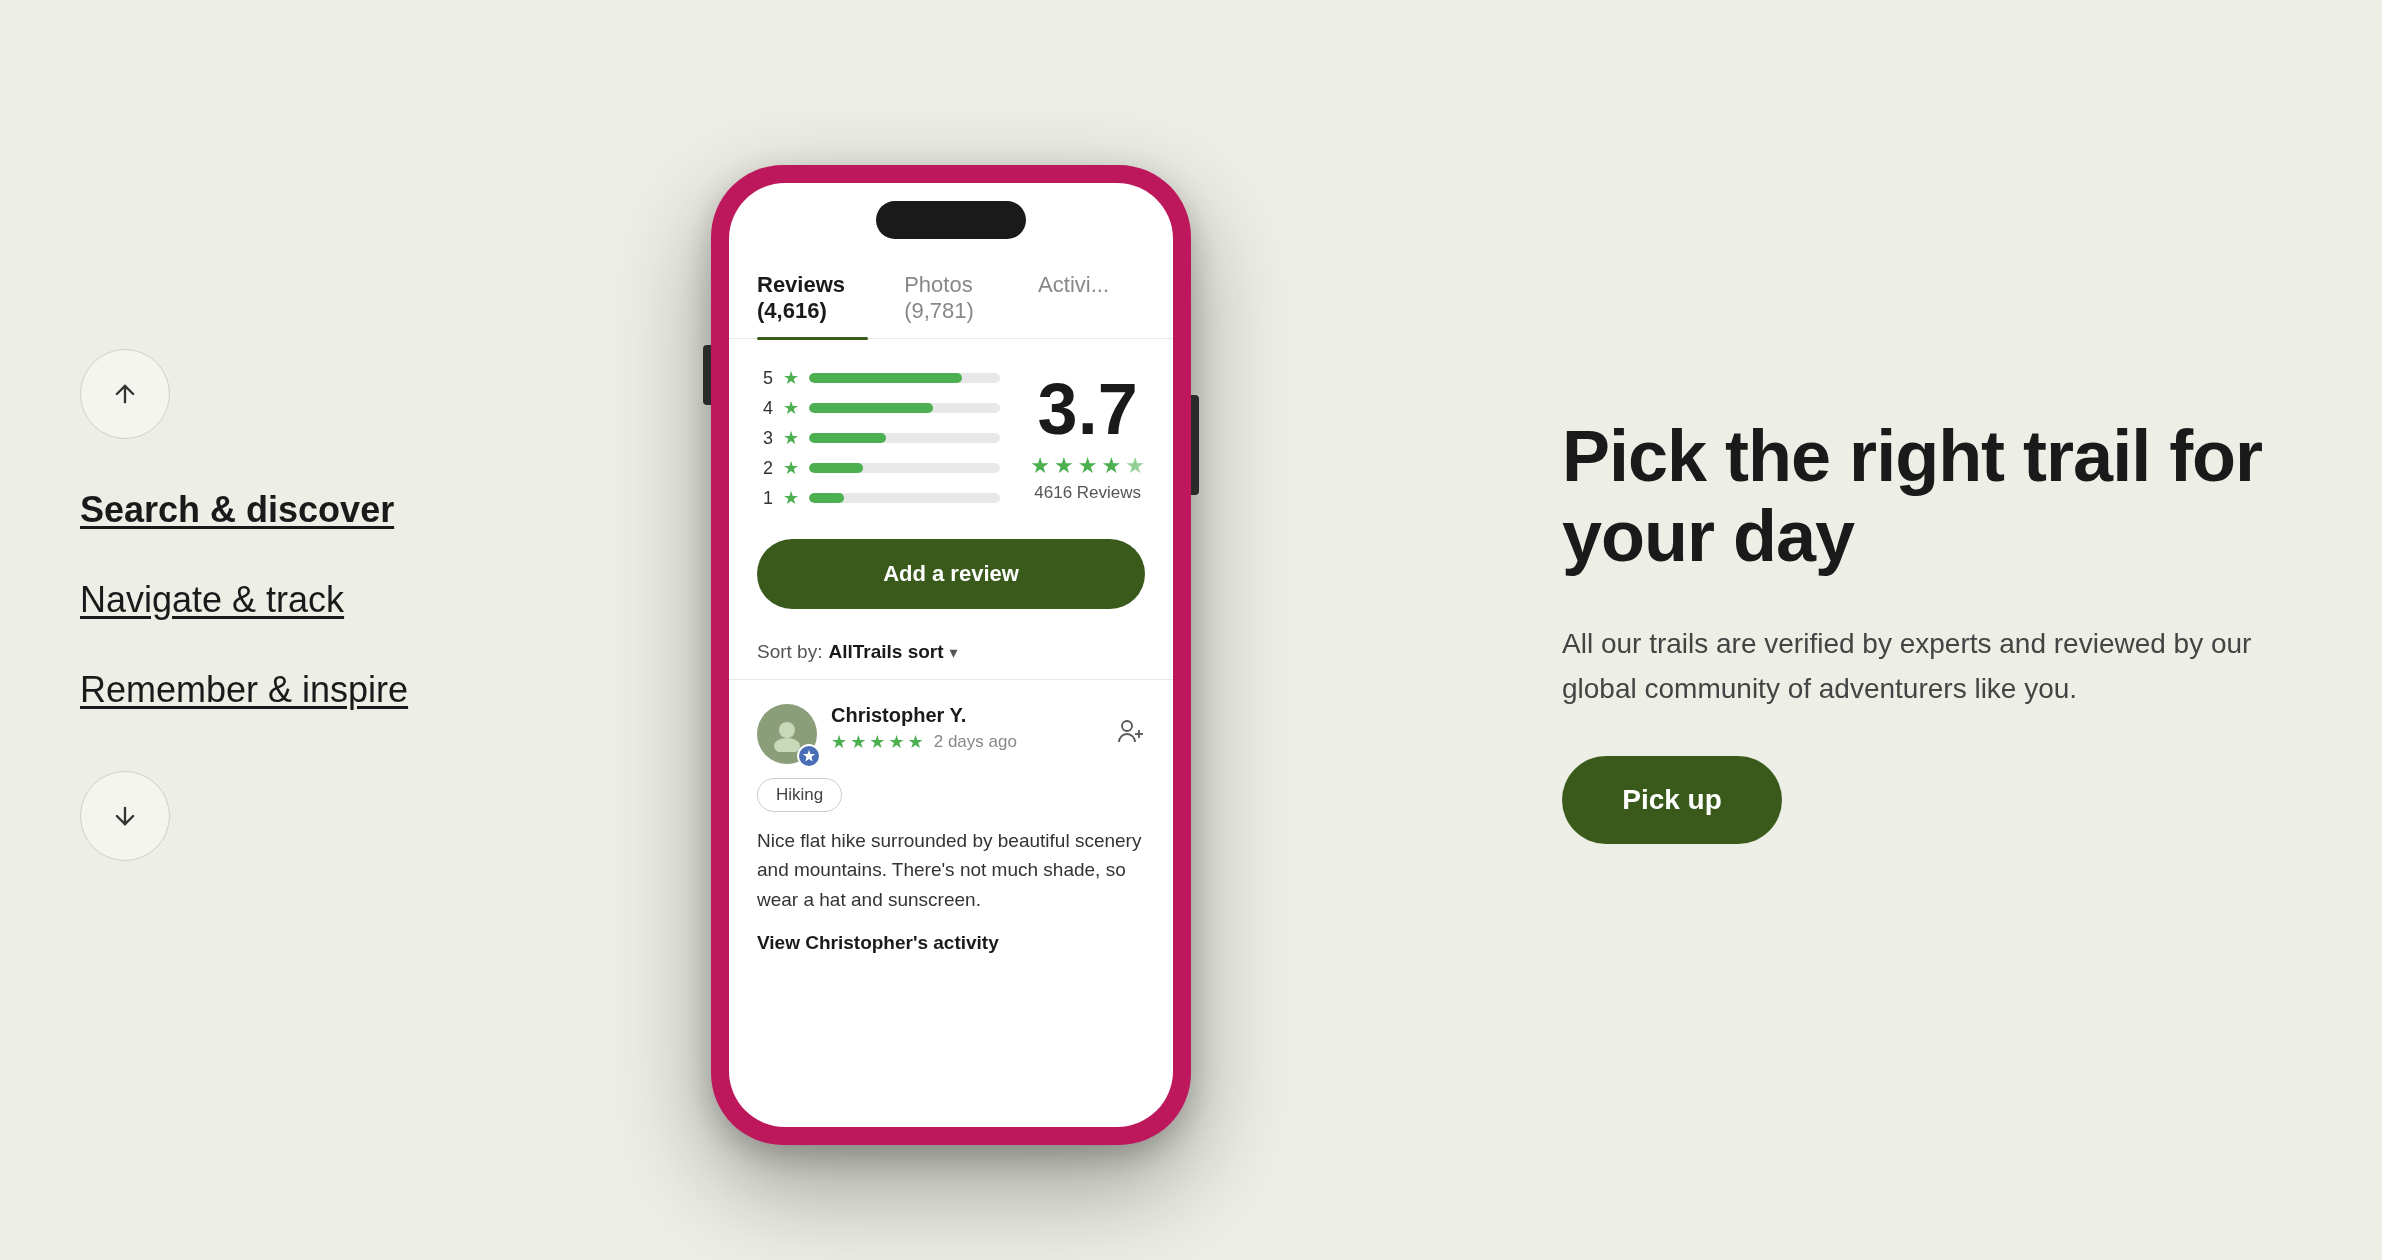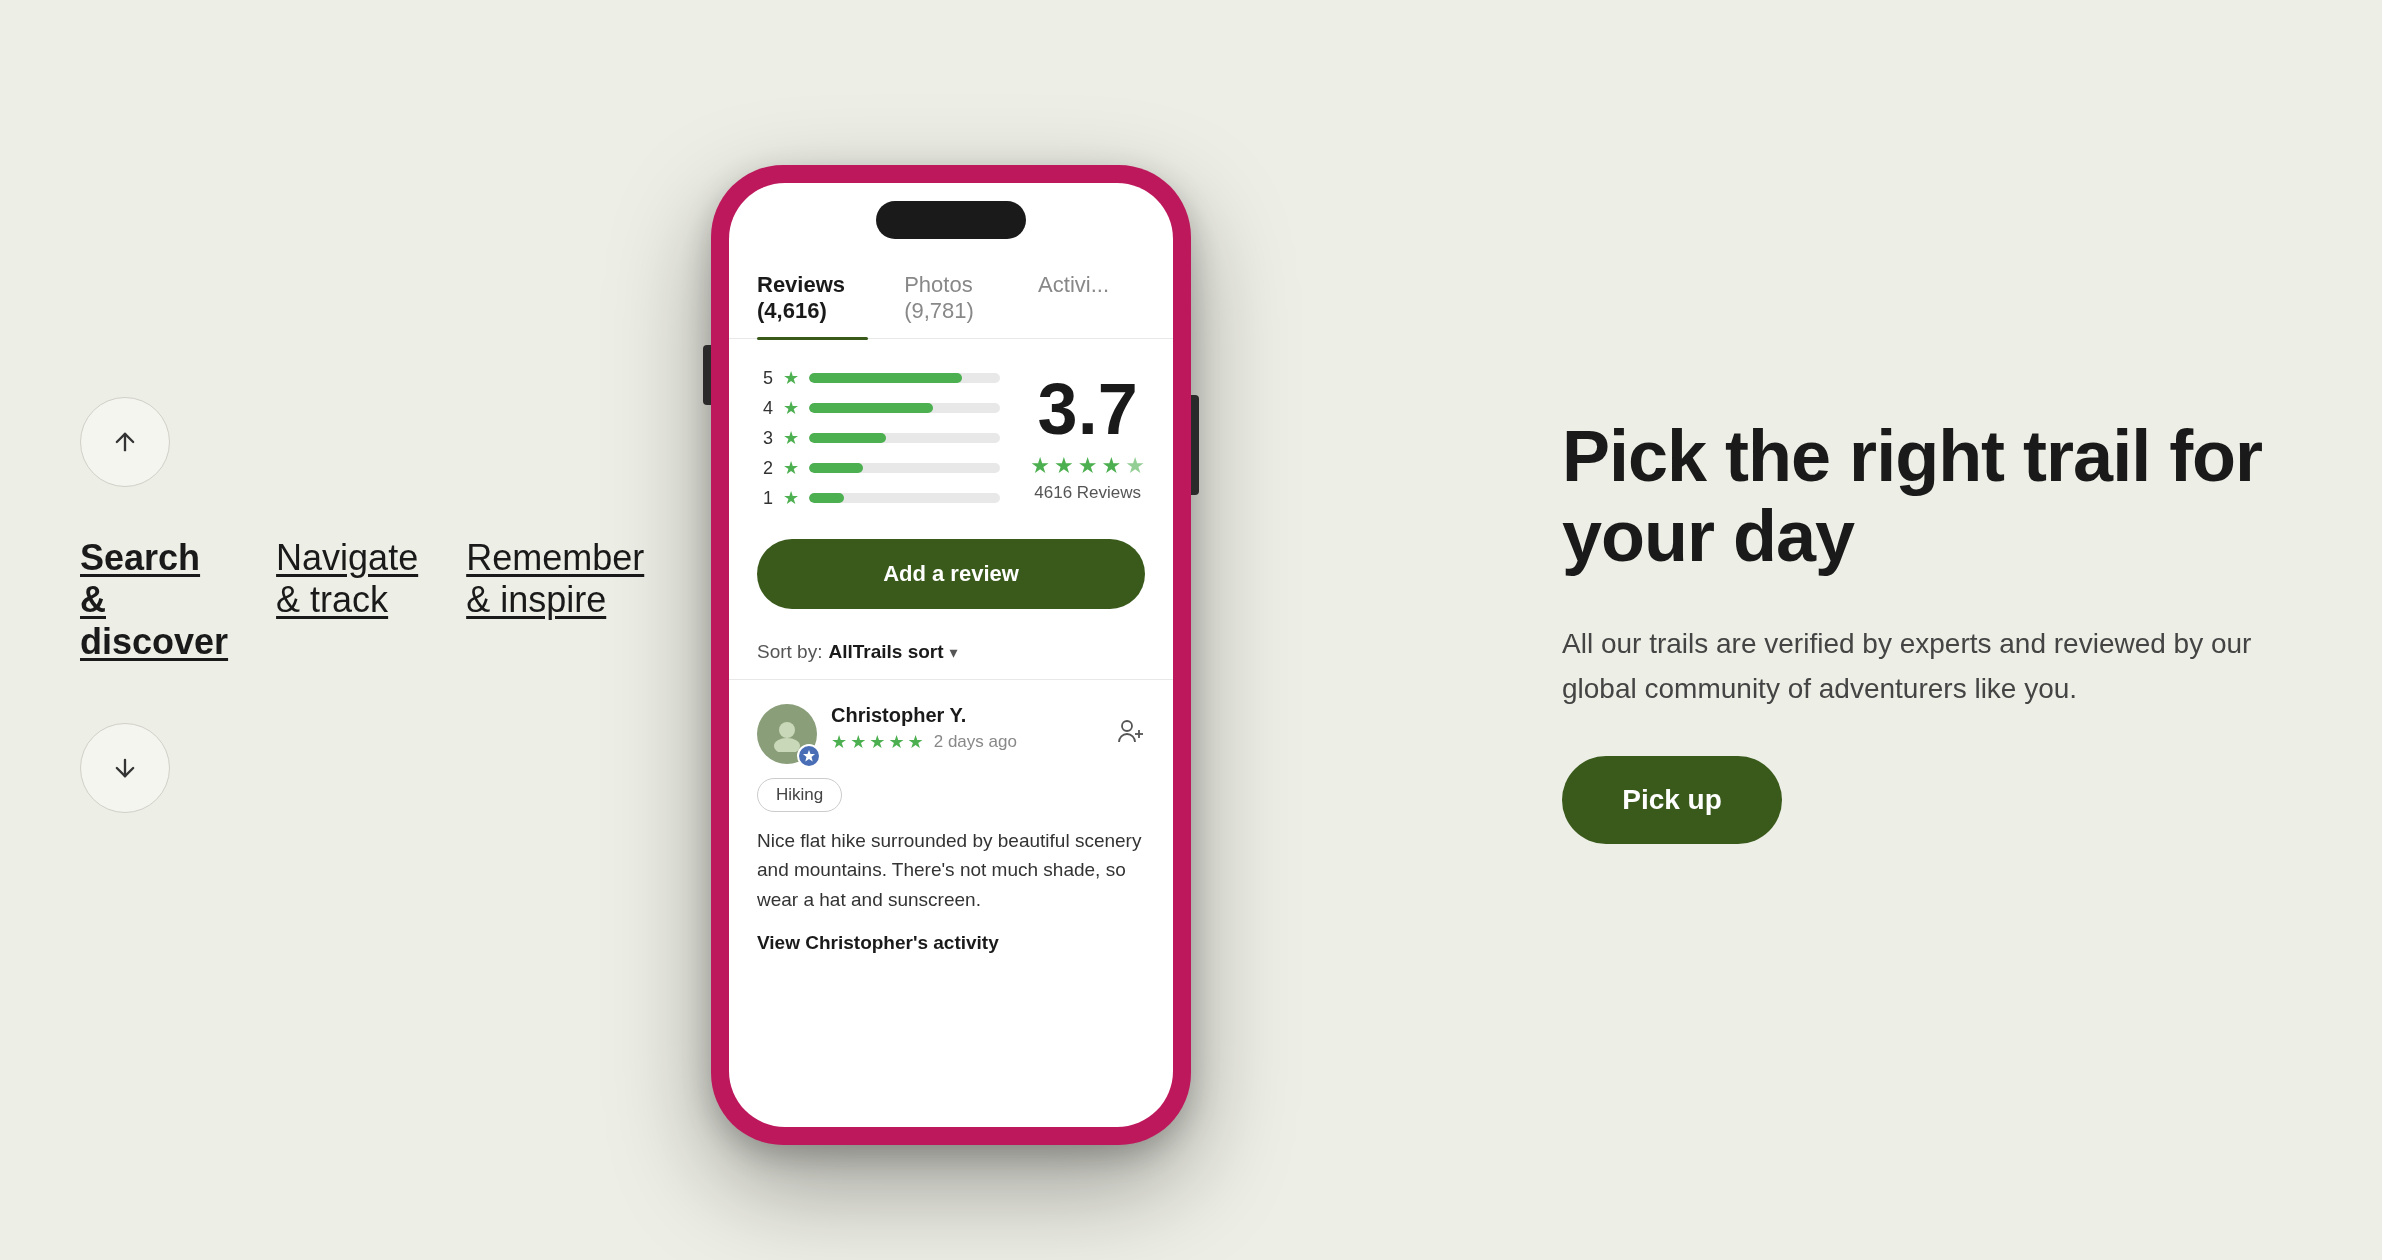--- a/index.html
+++ b/index.html
@@ -49,21 +49,21 @@
       margin-bottom: 50px;
     }
 
     .nav-arrow-btn svg {
       width: 28px;
       height: 28px;
     }
 
     .nav-links {
       display: flex;
-      flex-direction: row;
+      flex-direction: column;
       gap: 48px;
       margin-bottom: 60px;
     }
 
     .nav-link {
       font-size: 36px;
       font-weight: 500;
       color: #1a1a1a;
       text-decoration: underline;
       text-underline-offset: 4px;

